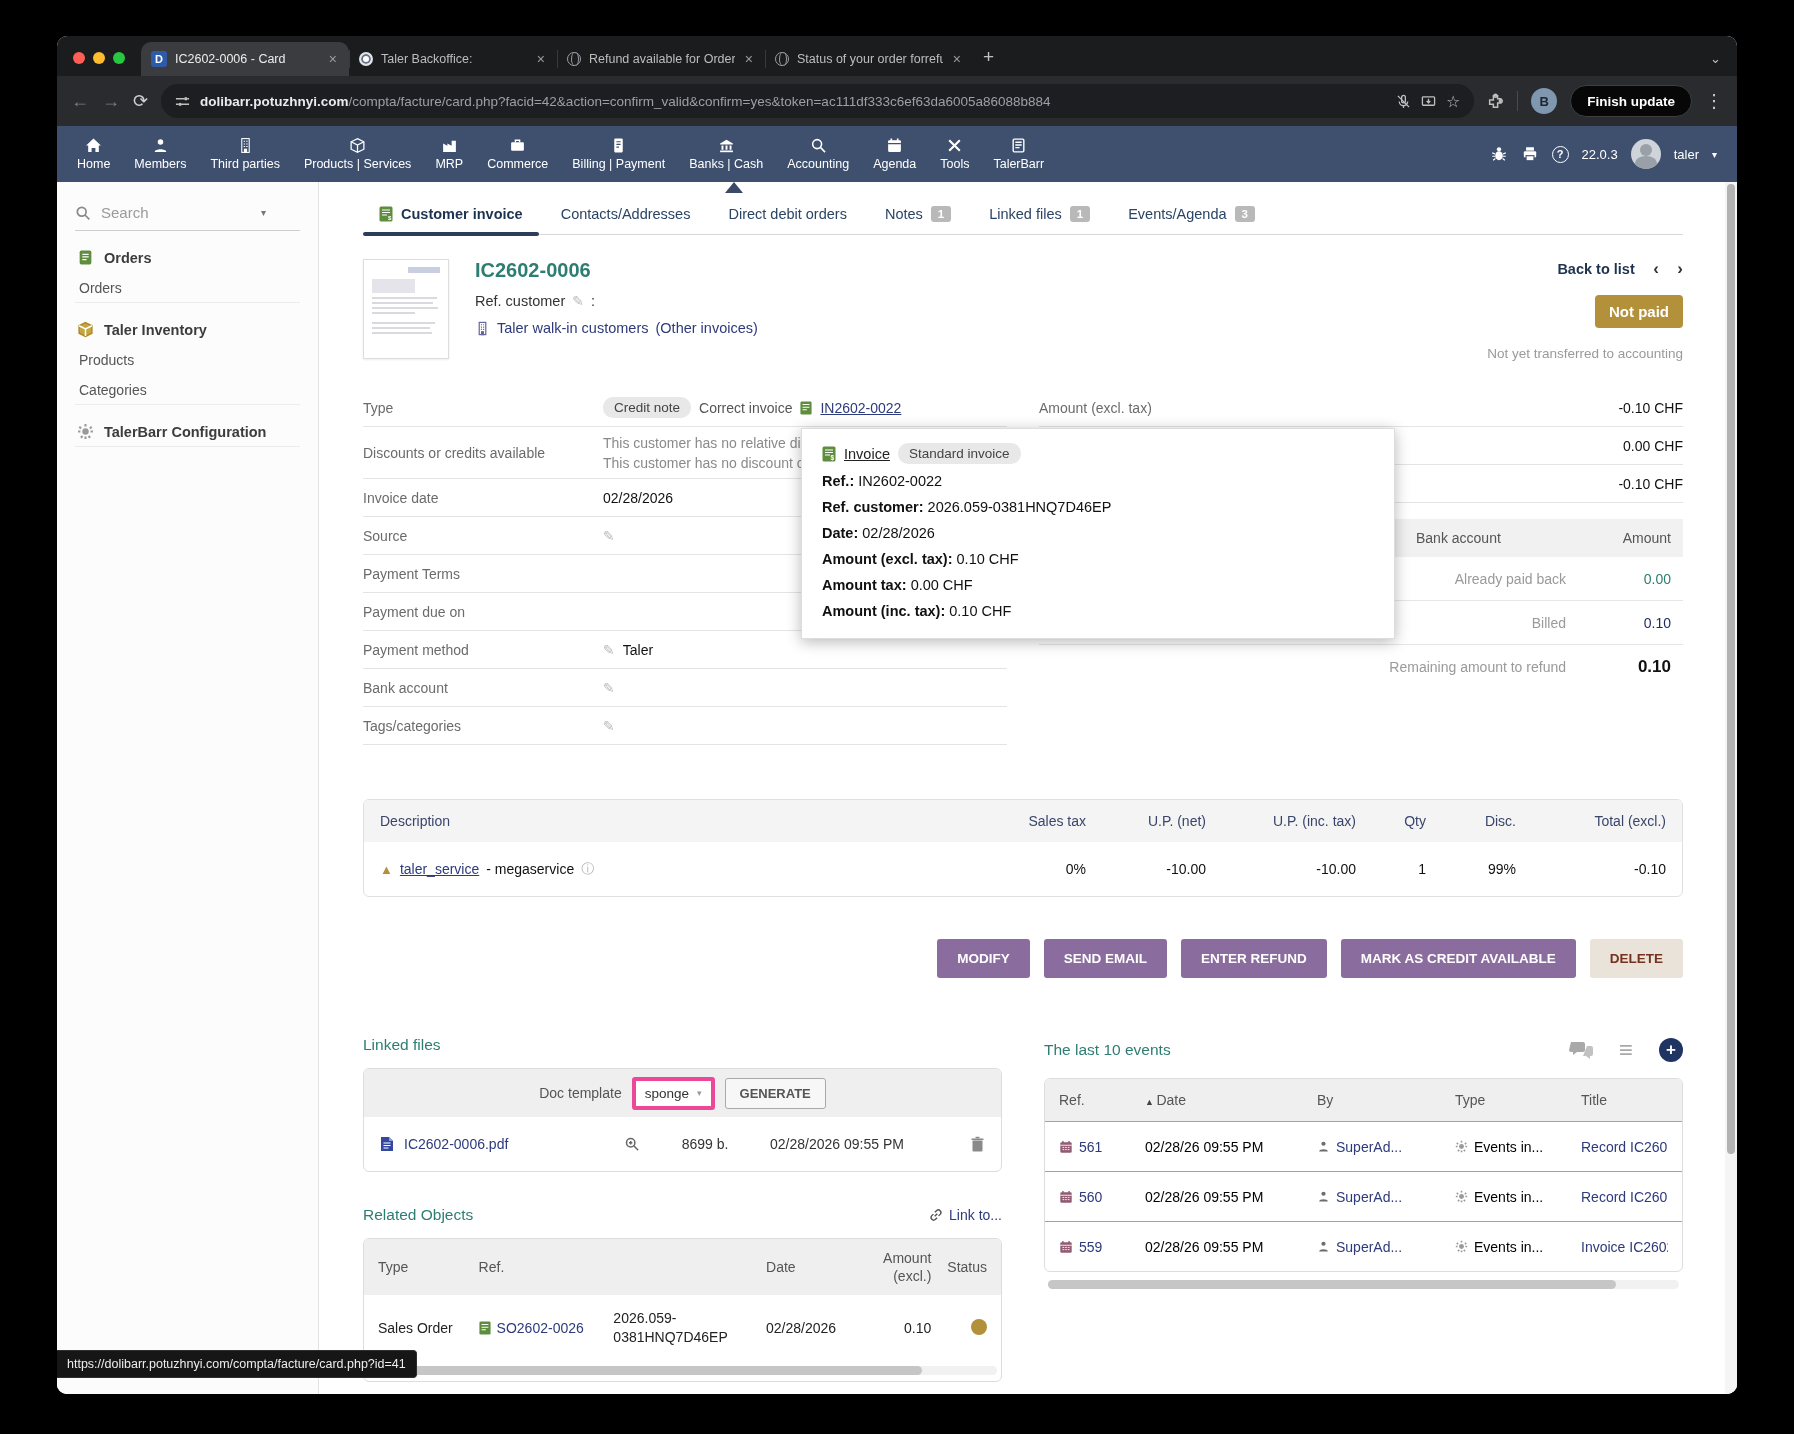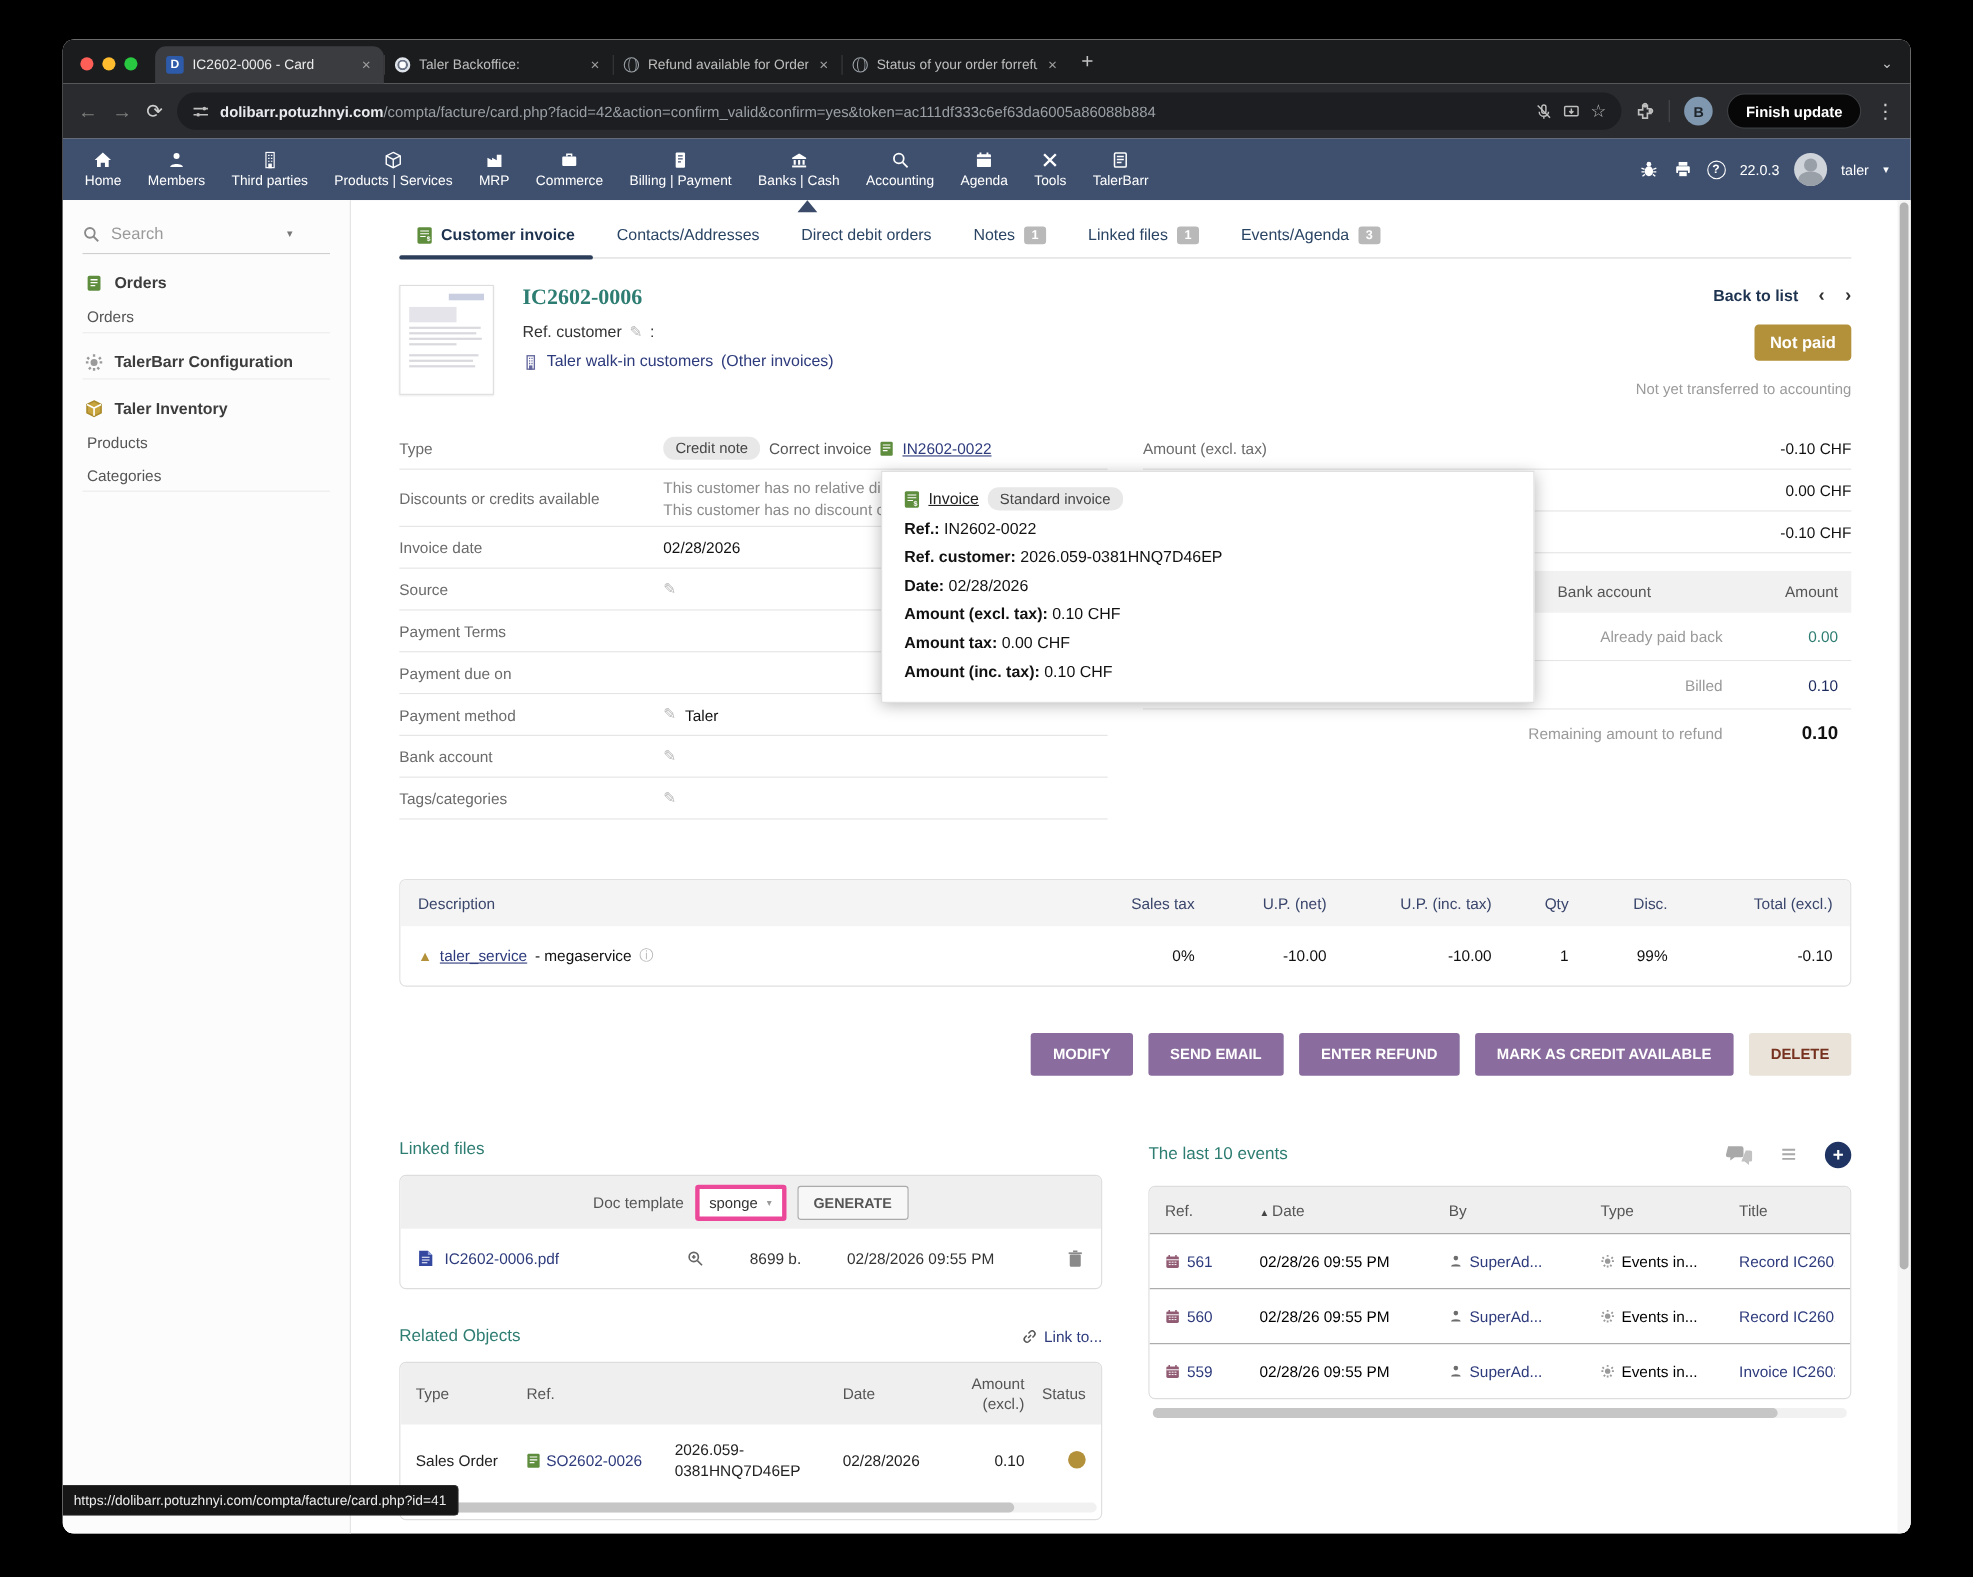--- a/index.html
+++ b/index.html
@@ -79,21 +79,21 @@
   .badge { background:#b9b9b9; color:#fff; font-size:11.5px; font-weight:bold; border-radius:3px; padding:2px 7px; }
 
   
   .banner { margin-top:24px; display:flex; }
   .thumb { width:86px; height:100px; border:1px solid #ddd; background:#fff; padding:6px; flex:none;
            box-shadow:0 1px 2px rgba(0,0,0,.08); }
   .thumb .tline { height:2px; background:#d9d9de; margin:3px 2px; }
   .thumb .tblock { height:14px; background:#e4e4ea; margin:4px 2px; width:60%; }
   .thumb .thead { height:6px; background:#c9cfe0; margin:1px 2px 6px; width:45%; margin-left:auto; }
   .b-main { margin-left:26px; flex:1; }
-  .b-ref { font-size:20px; font-weight:bold; color:#2e7d72;font-family:Liberation Serif, serif; }
+  .b-ref { font-size:20px; font-weight:bold; color:#2e7d72; }
   .b-row { margin-top:11px; font-size:14.5px; color:#333; display:flex; align-items:center; gap:7px; }
   .pencil { color:#b9b9b9; font-size:14px; }
   .navylink { color:#2d3a7c; }
   .b-right { width:320px; text-align:right; flex:none; }
   .backlist { font-weight:bold; color:#1e3350; font-size:14.5px; }
   .chev { font-weight:bold; color:#333; font-size:17px; margin-left:14px; }
   .notpaid { display:inline-block; margin-top:16px; background:#b3903a; color:#fff; font-weight:bold; font-size:15px;
              padding:8px 14px; border-radius:4px; }
   .acct-note { margin-top:18px; color:#9a9a9a; font-size:13.5px; }
 
@@ -382,37 +382,37 @@
           <svg width="17" height="17" viewBox="0 0 16 16">
               <rect x="2.5" y="1.5" width="11" height="13" rx="1.5" fill="#5f8d3e"></rect>
               <path d="M5 5h6M5 7.5h6M5 10h4" stroke="#fff" stroke-width="1.2"></path>
             </svg>
           <span>Orders</span>
         </div>
         <div class="sb-link">Orders</div>
       </div>
       <div class="sb-sec">
         <div class="sb-title">
+          <svg width="17" height="17" viewBox="0 0 16 16" fill="none" stroke="#ab8b2d" stroke-width="1.4">
+              <path d="M8 1.5 14 4.5v7L8 14.5 2 11.5v-7z" fill="#c8a53e" stroke="#ab8b2d"></path>
+              <path d="M2 4.5 8 7.5l6-3M8 7.5V14" stroke="#fff"></path>
+            </svg>
+          <span>Taler Inventory</span>
+        </div>
+        <div class="sb-link">Products</div>
+        <div class="sb-link">Categories</div>
+      </div>
+      <div class="sb-sec">
+        <div class="sb-title">
           <svg width="17" height="17" viewBox="0 0 16 16" fill="#9a9a9a">
               <circle cx="8" cy="8" r="3"></circle>
               <path d="M7 1h2v2.2H7zM7 12.8h2V15H7zM1 7h2.2v2H1zM12.8 7H15v2h-2.2zM2.9 2.9l1.6 1.6-1.4 1.4L1.5 4.3zM11.5 11.5l1.6 1.6-1.4 1.4-1.6-1.6zM13.1 2.9 11.5 4.5l1.4 1.4 1.6-1.6zM4.5 11.5 2.9 13.1l1.4 1.4 1.6-1.6z"></path>
             </svg>
           <span>TalerBarr Configuration</span>
         </div>
-      </div>
-      <div class="sb-sec">
-        <div class="sb-title">
-          <svg width="17" height="17" viewBox="0 0 16 16" fill="none" stroke="#ab8b2d" stroke-width="1.4">
-              <path d="M8 1.5 14 4.5v7L8 14.5 2 11.5v-7z" fill="#c8a53e" stroke="#ab8b2d"></path>
-              <path d="M2 4.5 8 7.5l6-3M8 7.5V14" stroke="#fff"></path>
-            </svg>
-          <span>Taler Inventory</span>
-        </div>
-        <div class="sb-link">Products</div>
-        <div class="sb-link">Categories</div>
       </div>
     </aside>
 
     <main>
 
       <div class="tabsrow">
         <div class="ftab active">
           <svg width="14" height="16" viewBox="0 0 14 16">
               <rect x="0.5" y="0.5" width="13" height="15" rx="1.5" fill="#5f8d3e"></rect>
               <path d="M3 4h8M3 6.5h8M3 9h5" stroke="#fff" stroke-width="1.1"></path>

